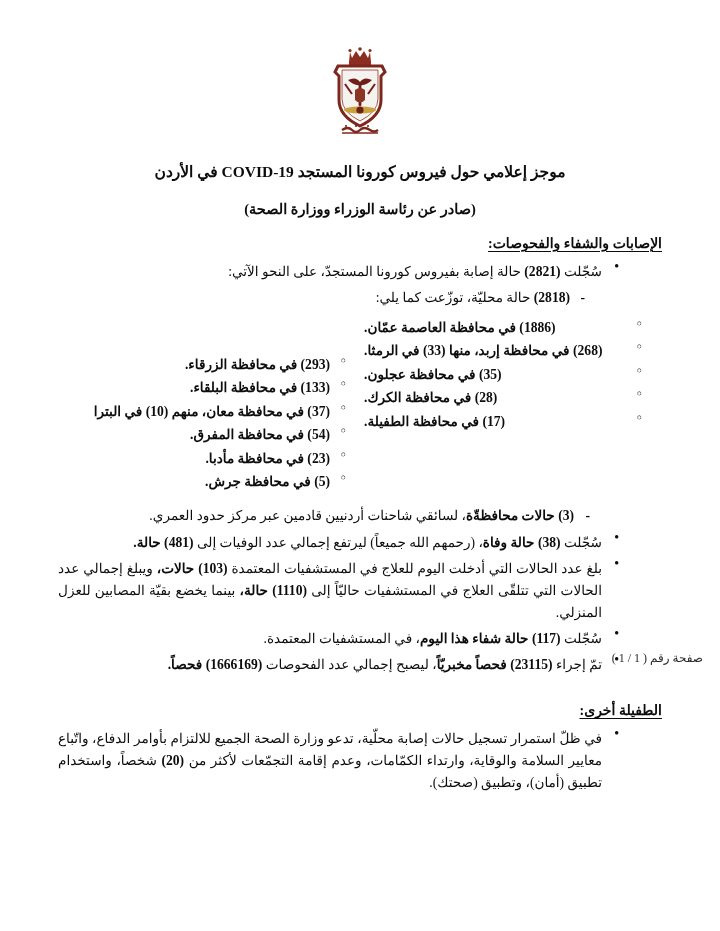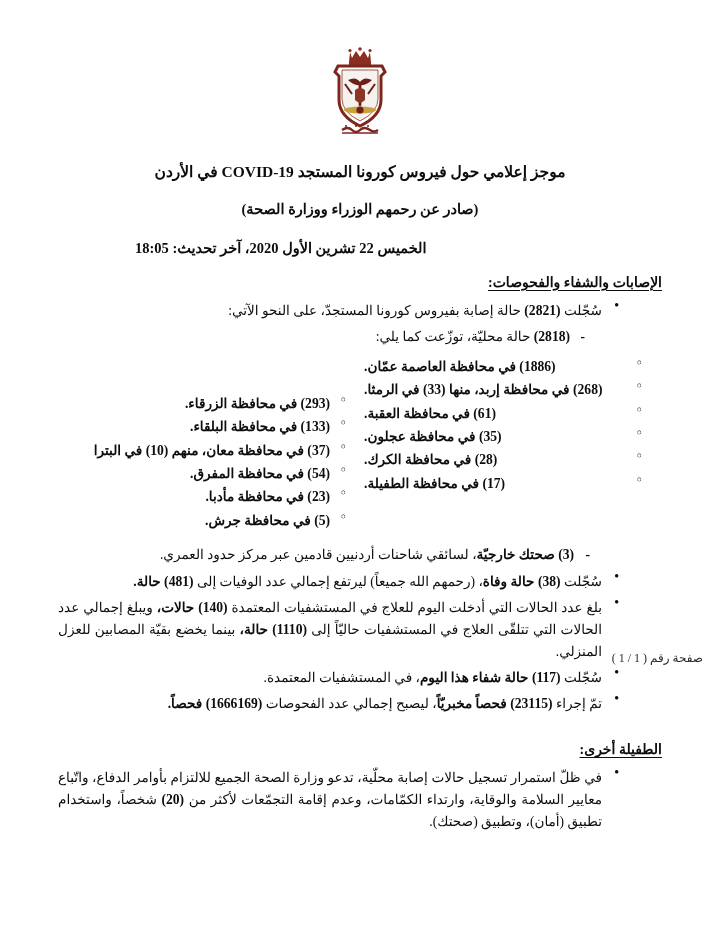--- a/index.html
+++ b/index.html
@@ -234,62 +234,60 @@
           <circle cx="44" cy="84" r="1.1"></circle>
           <circle cx="56" cy="84" r="1.1"></circle>
           <path d="M30 91 L66 91" stroke="#7d261c" stroke-width="1.4"></path>
         </g>
       </svg>
     </div>
   </div>
 
   <div class="title-block">
     <div class="doc-title">موجز إعلامي حول فيروس كورونا المستجد COVID-19 في الأردن</div>
-    <div class="doc-subtitle">(صادر عن رحمهم الوزراء ووزارة الصحة)</div>
-    <div class="doc-date">الخميس 22 تشرين الأول 2020، آخر تحديث: 18:05</div>
+    <div class="doc-subtitle">(صادر عن رئاسة الوزراء ووزارة الصحة)</div>
   </div>
 
   <div class="section-head">الإصابات والشفاء والفحوصات:</div>
 
   <ul class="lvl1">
     <li>
       سُجّلت <span class="b">(2821)</span> حالة إصابة بفيروس كورونا المستجدّ، على النحو الآتي:
     </li>
   </ul>
 
   <ul class="dash" style="padding-right:92px;margin-top:0;">
     <li>
       <span class="b">(2818)</span> حالة محليّة، توزّعت كما يلي:
     </li>
   </ul>
 
   <div class="gov-grid">
     <ul class="gov-col right">
       <li><span class="b">(1886) في محافظة العاصمة عمّان.</span></li>
       <li><span class="b">(268) في محافظة إربد، منها (33) في الرمثا.</span></li>
-      <li><span class="b">(61) في محافظة العقبة.</span></li>
       <li><span class="b">(35) في محافظة عجلون.</span></li>
       <li><span class="b">(28) في محافظة الكرك.</span></li>
       <li><span class="b">(17) في محافظة الطفيلة.</span></li>
     </ul>
     <ul class="gov-col left">
       <li><span class="b">(293) في محافظة الزرقاء.</span></li>
       <li><span class="b">(133) في محافظة البلقاء.</span></li>
       <li><span class="b">(37) في محافظة معان، منهم (10) في البترا</span></li>
       <li><span class="b">(54) في محافظة المفرق.</span></li>
       <li><span class="b">(23) في محافظة مأدبا.</span></li>
       <li><span class="b">(5) في محافظة جرش.</span></li>
     </ul>
   </div>
 
-  <div class="external-line"><span class="b">(3)</span> <span class="b">صحتك خارجيّة</span>، لسائقي شاحنات أردنيين قادمين عبر مركز حدود العمري.</div>
+  <div class="external-line"><span class="b">(3)</span> <span class="b">حالات محافظةّة</span>، لسائقي شاحنات أردنيين قادمين عبر مركز حدود العمري.</div>
 
   <ul class="lvl1" style="margin-top:5px;">
     <li>سُجّلت <span class="b">(38)</span> <span class="b">حالة وفاة</span>، (رحمهم الله جميعاً) ليرتفع إجمالي عدد الوفيات إلى <span class="b">(481)</span> <span class="b">حالة.</span></li>
-    <li>بلغ عدد الحالات التي أدخلت اليوم للعلاج في المستشفيات المعتمدة <span class="b">(140)</span> <span class="b">حالات،</span> ويبلغ إجمالي عدد الحالات التي تتلقّى العلاج في المستشفيات حاليّاً إلى <span class="b">(1110)</span> <span class="b">حالة،</span> بينما يخضع بقيّة المصابين للعزل المنزلي.</li>
+    <li>بلغ عدد الحالات التي أدخلت اليوم للعلاج في المستشفيات المعتمدة <span class="b">(103)</span> <span class="b">حالات،</span> ويبلغ إجمالي عدد الحالات التي تتلقّى العلاج في المستشفيات حاليّاً إلى <span class="b">(1110)</span> <span class="b">حالة،</span> بينما يخضع بقيّة المصابين للعزل المنزلي.</li>
     <li>سُجّلت <span class="b">(117)</span> <span class="b">حالة شفاء هذا اليوم</span>، في المستشفيات المعتمدة.</li>
     <li>تمّ إجراء <span class="b">(23115)</span> <span class="b">فحصاً مخبريّاً</span>، ليصبح إجمالي عدد الفحوصات <span class="b">(1666169)</span> <span class="b">فحصاً.</span></li>
   </ul>
 
   <div class="section-head other">الطفيلة أخرى:</div>
   <ul class="lvl1 measures">
     <li>في ظلّ استمرار تسجيل حالات إصابة محلّية، تدعو وزارة الصحة الجميع للالتزام بأوامر الدفاع، واتّباع معايير السلامة والوقاية، وارتداء الكمّامات، وعدم إقامة التجمّعات لأكثر من <span class="b">(20)</span> شخصاً، واستخدام تطبيق (أمان)، وتطبيق (صحتك).</li>
   </ul>
 
   <div class="footer">صفحة رقم ( 1 / 1 )</div>

